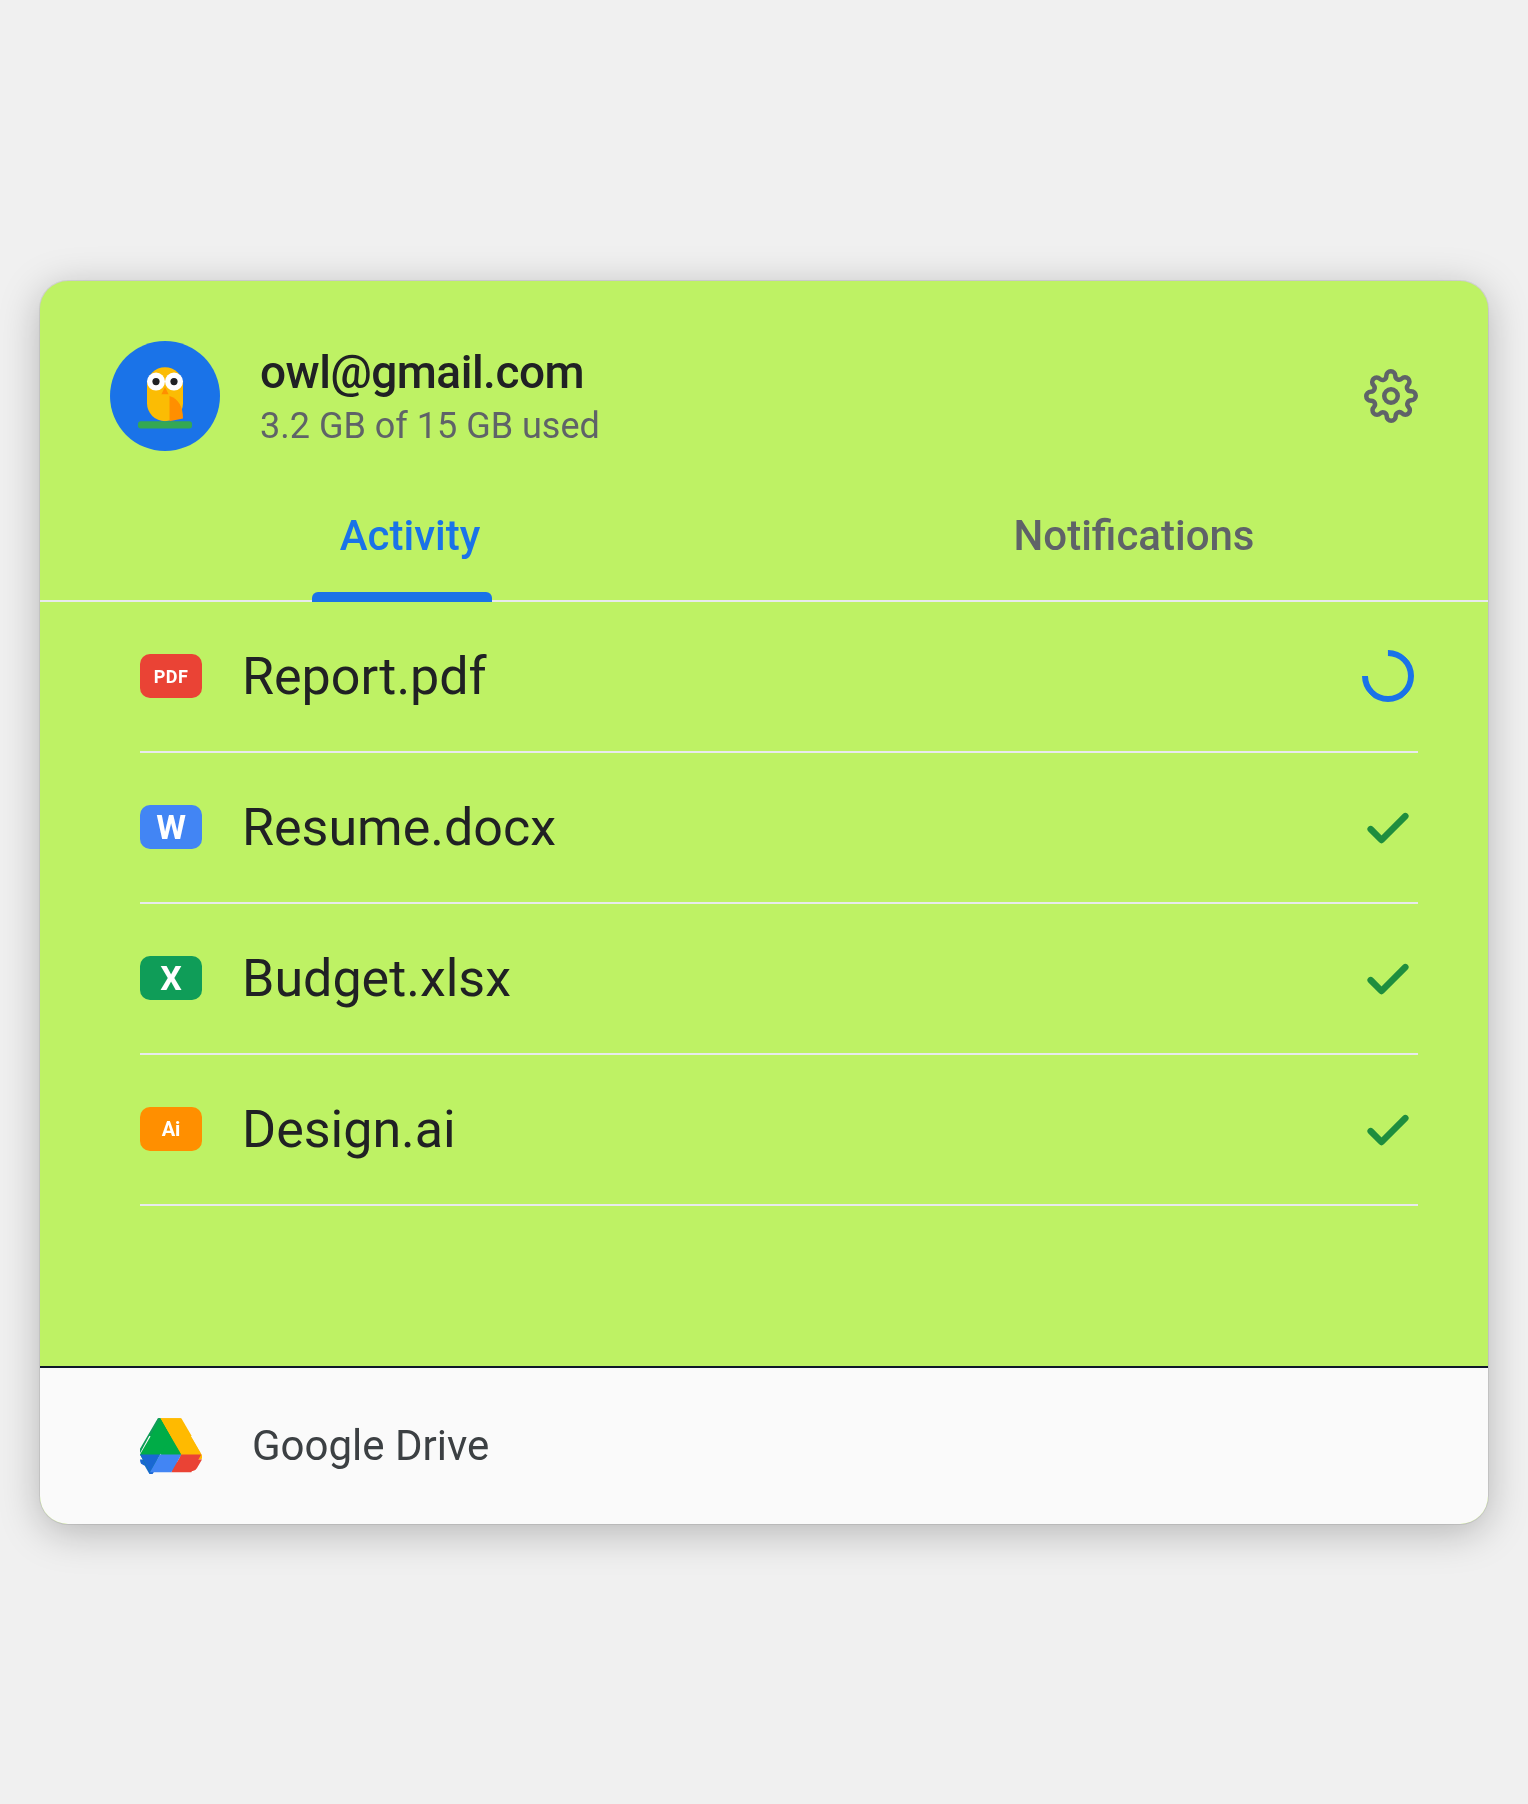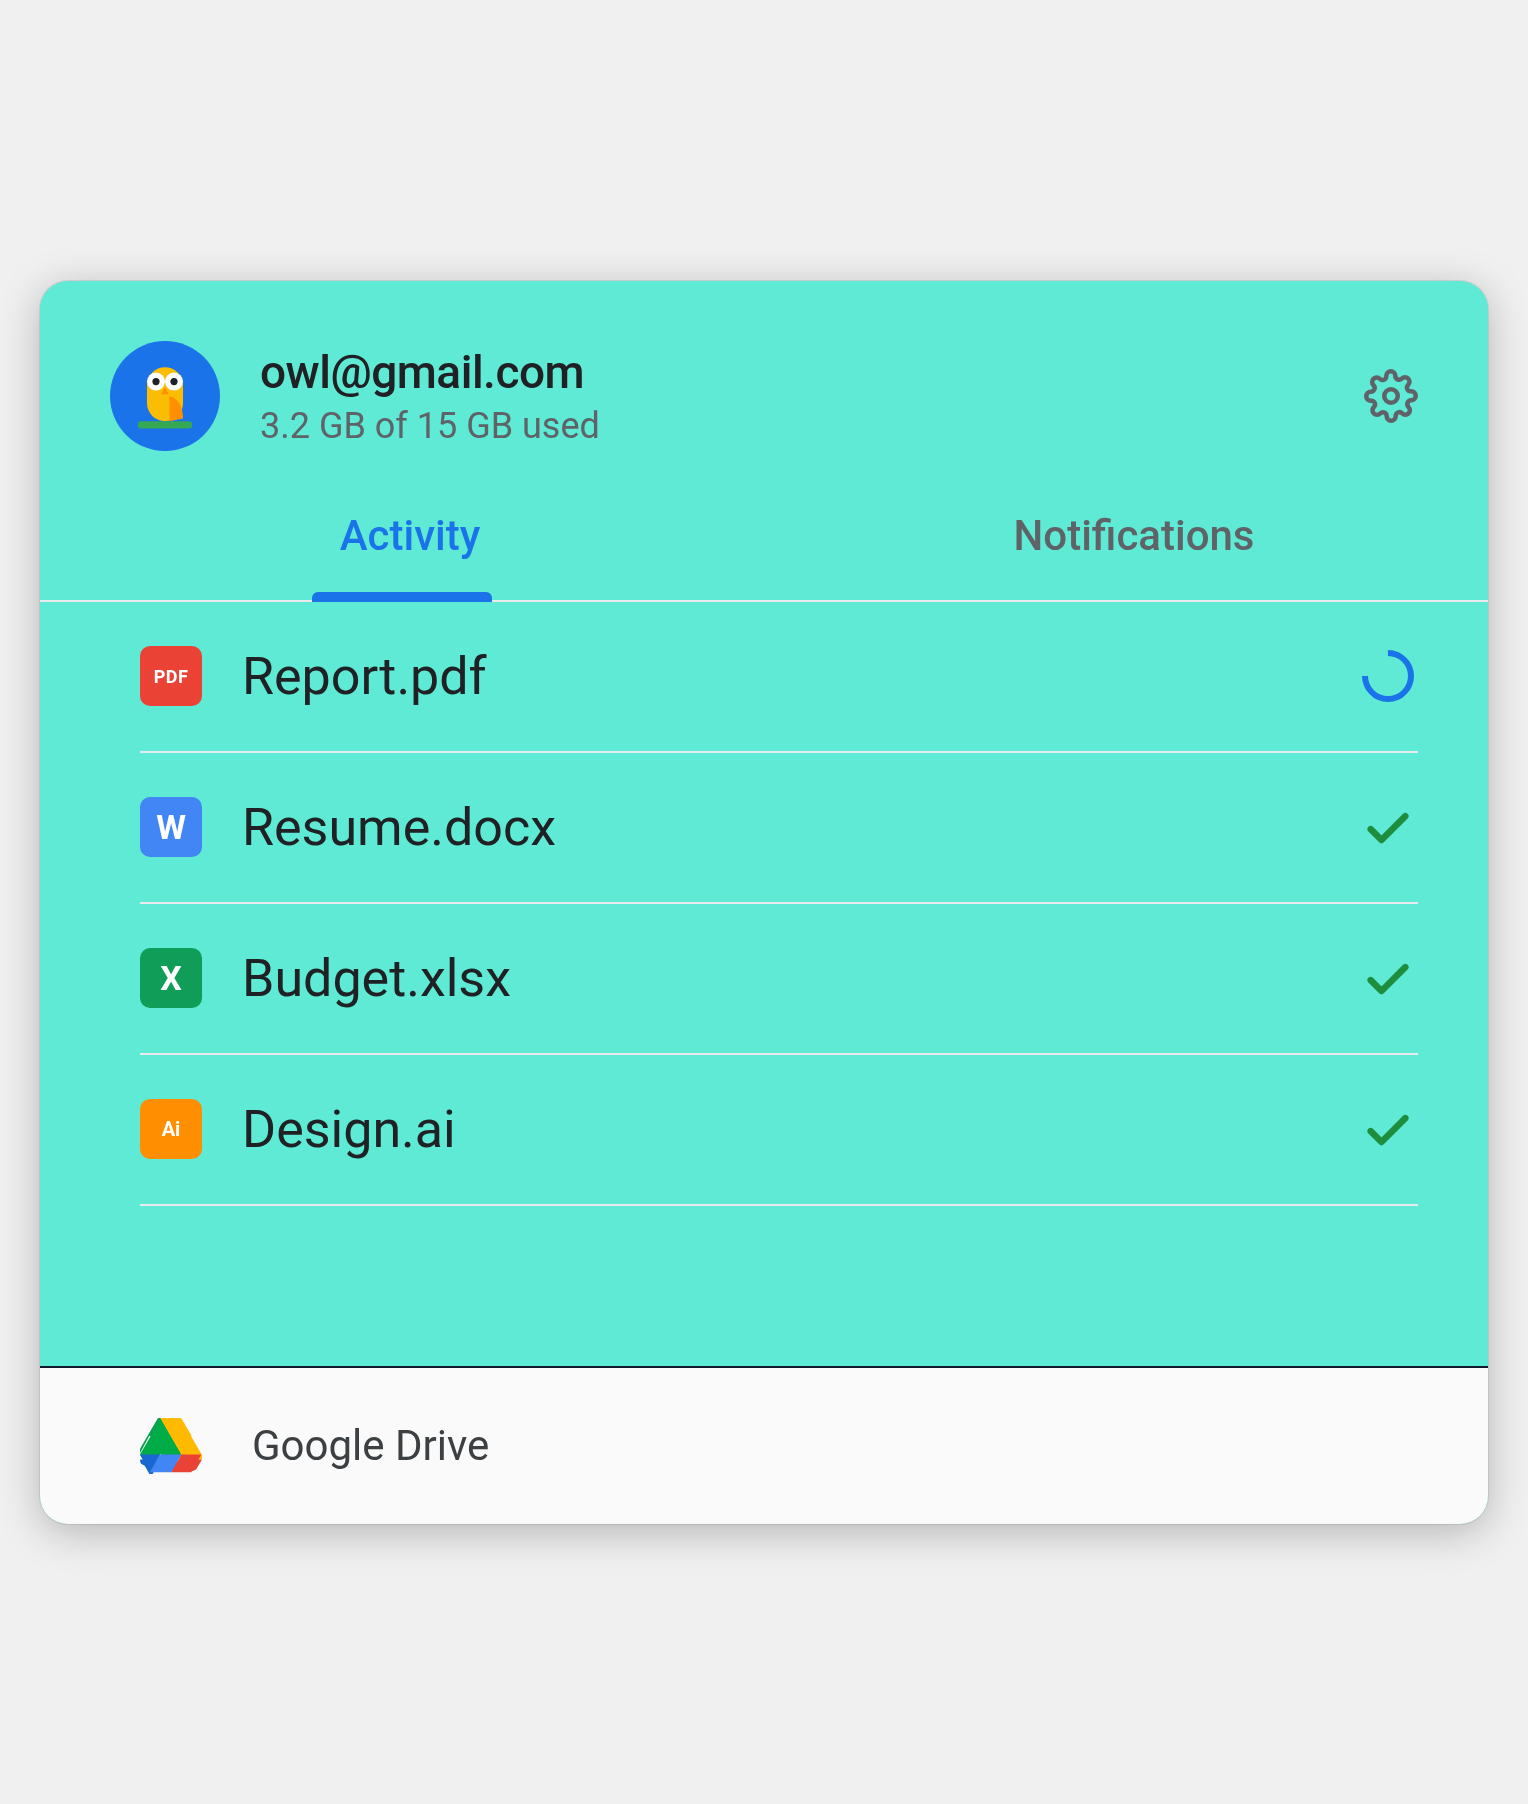--- a/index.html
+++ b/index.html
@@ -7,21 +7,21 @@
       font-family: 'Google Sans', Roboto, Arial, sans-serif;
       background: #f0f0f0;
       display: flex;
       align-items: center;
       justify-content: center;
       min-height: 100vh;
       padding: 40px;
     }
     .panel {
       width: 1528px;
-      background: #5eead4;
+      background: #bef264;
       border-radius: 28px;
       box-shadow: 0 8px 40px rgba(0,0,0,0.25), 0 0 0 1px rgba(0,0,0,0.08);
       overflow: hidden;
       display: flex;
       flex-direction: column;
     }
     .header {
       display: flex;
       align-items: center;
       padding: 60px 70px 30px 70px;
@@ -95,21 +95,21 @@
       align-items: center;
       padding: 44px 0;
       border-bottom: 2px solid #e8eaed;
       cursor: pointer;
     }
     .file-row:first-child {
       border-top: none;
     }
     .file-icon {
       width: 62px;
-      height: 60px;
+      height: 44px;
       border-radius: 10px;
       display: flex;
       align-items: center;
       justify-content: center;
       flex-shrink: 0;
       color: #fff;
       font-weight: 700;
       font-size: 22px;
     }
     .file-name {

